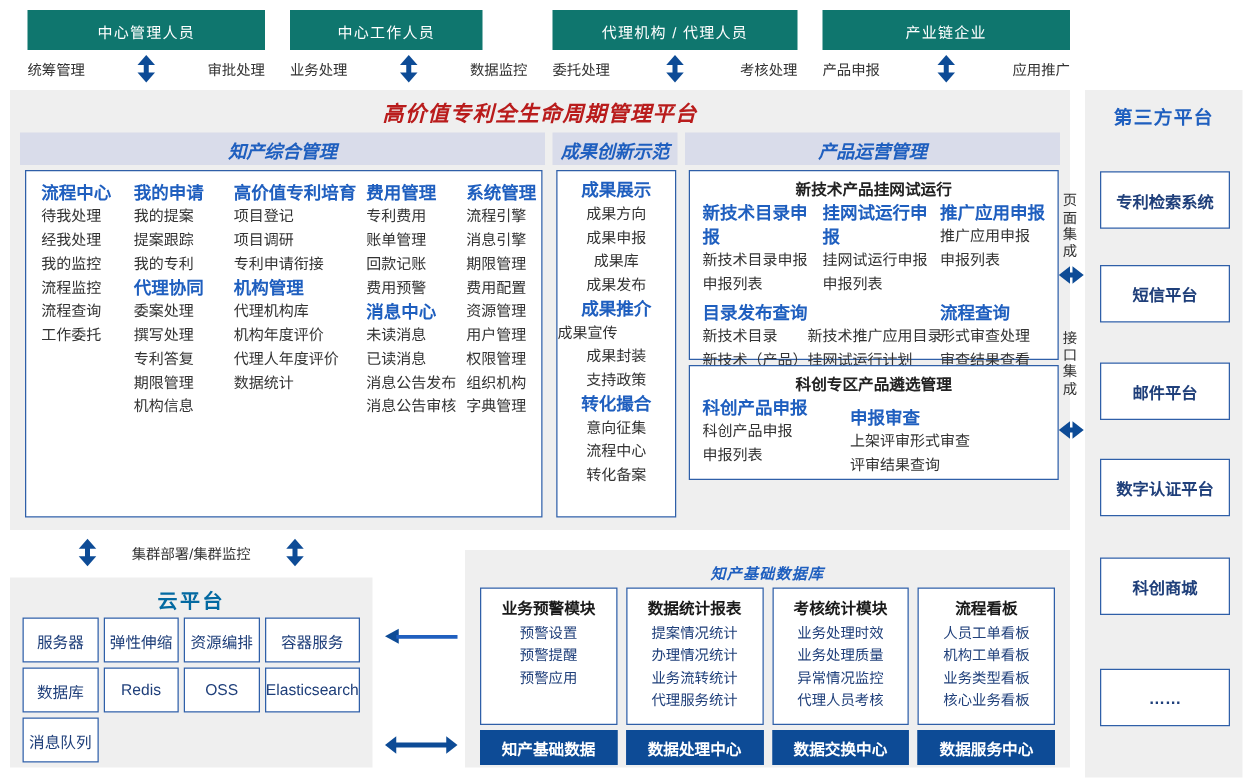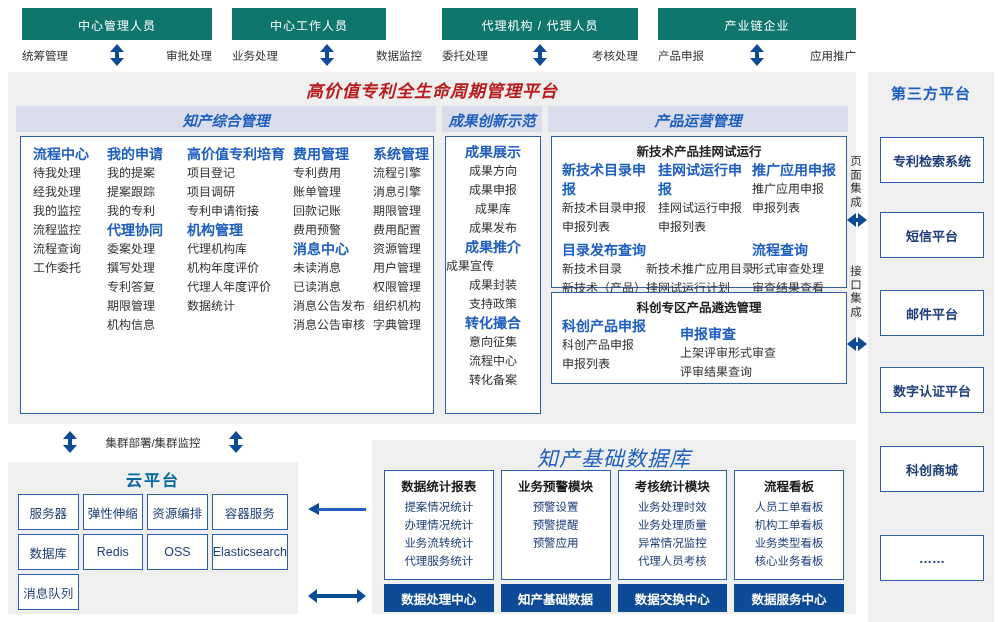--- a/index.html
+++ b/index.html
@@ -133,21 +133,21 @@
     position:absolute;left:8px;top:430px;width:290px;height:24px;
     display:flex;align-items:center;justify-content:center;gap:28px;
     font-size:11.5px;color:#333;
   }
 
   
   #db{left:372px;top:440px;width:484px;height:174px;background:#efefef;}
   #db-title{
     position:absolute;left:0;top:5px;width:484px;height:24px;
     display:flex;align-items:center;justify-content:center;
-    color:#1f5fbf;font-weight:normal;font-style:italic;font-size:21px;letter-spacing:1px;
+    color:#1f5fbf;font-weight:bold;font-style:italic;font-size:12px;letter-spacing:1px;
   }
   #db-cols{
     position:absolute;left:12px;top:30px;width:460px;
     display:grid;grid-template-columns:repeat(4,1fr);gap:7px;
   }
   .db-col .db-card{
     background:#fff;border:1.5px solid #2f5fa8;height:103px;padding-top:5px;
   }
   .db-card h4{
     margin:0 0 3px;text-align:center;font-size:12.5px;color:#1a1a1a;font-weight:bold;
@@ -389,36 +389,36 @@
     </div>
   <div class="abs hdbl" style="left:308px;top:549px;width:58px;">
       <i></i>
     </div>
 
   <div class="abs grey-panel" id="db">
     <div id="db-title">知产基础数据库</div>
     <div id="db-cols">
         <div class="db-col">
           <div class="db-card">
+            <h4>业务预警模块</h4>
+            <p>预警设置</p>
+            <p>预警提醒</p>
+            <p>预警应用</p>
+          </div>
+          <div class="db-foot">知产基础数据</div>
+        </div>
+        <div class="db-col">
+          <div class="db-card">
             <h4>数据统计报表</h4>
             <p>提案情况统计</p>
             <p>办理情况统计</p>
             <p>业务流转统计</p>
             <p>代理服务统计</p>
           </div>
           <div class="db-foot">数据处理中心</div>
-        </div>
-        <div class="db-col">
-          <div class="db-card">
-            <h4>业务预警模块</h4>
-            <p>预警设置</p>
-            <p>预警提醒</p>
-            <p>预警应用</p>
-          </div>
-          <div class="db-foot">知产基础数据</div>
         </div>
         <div class="db-col">
           <div class="db-card">
             <h4>考核统计模块</h4>
             <p>业务处理时效</p>
             <p>业务处理质量</p>
             <p>异常情况监控</p>
             <p>代理人员考核</p>
           </div>
           <div class="db-foot">数据交换中心</div>

